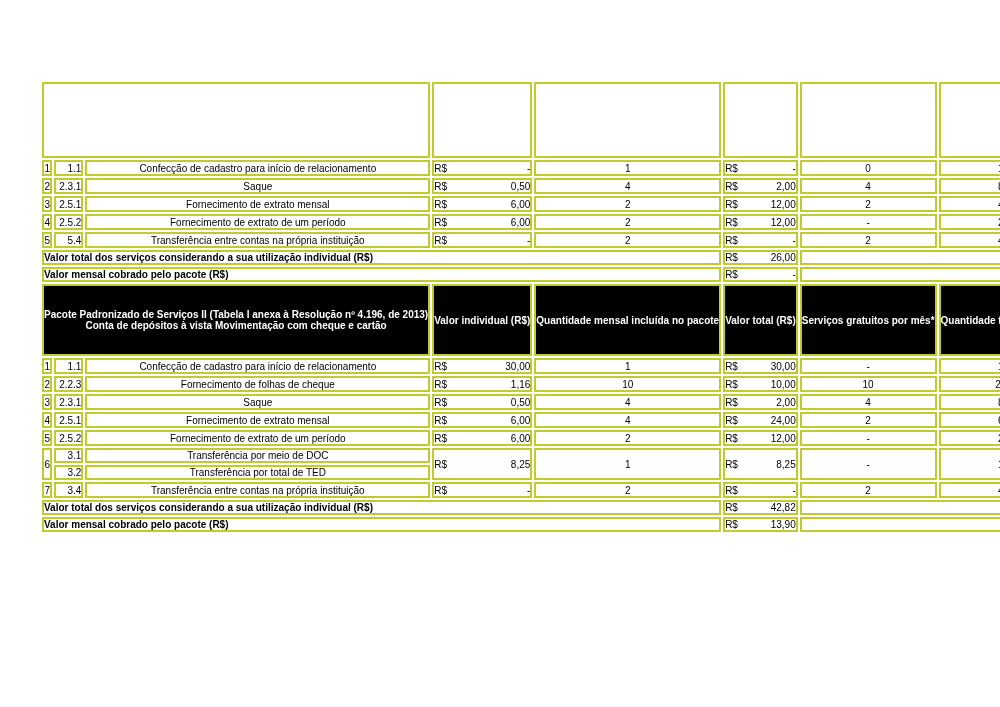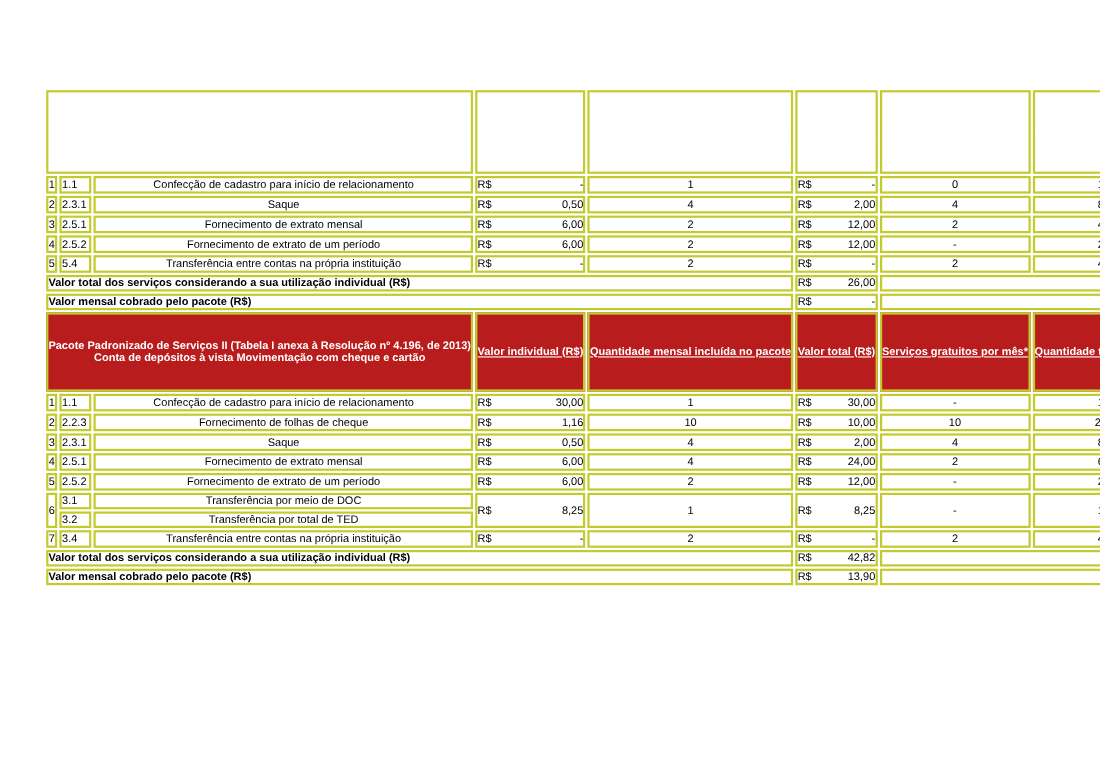--- a/index.html
+++ b/index.html
@@ -6,24 +6,24 @@
   .page{position:relative;width:1000px;height:707px;background:#ffffff;overflow:hidden;
         font-family:"Liberation Sans",sans-serif;color:#000;}
   table.fee{border-collapse:separate;border-spacing:2px;table-layout:fixed;position:absolute;left:40px;}
   table.t1{top:80px;}
   table.t2{top:282px;}
   table.fee td, table.fee th{border:2px solid #c2cb2e;padding:0;overflow:hidden;white-space:nowrap;
         font-size:10px;line-height:11px;background:#fff;vertical-align:middle;}
   th.title{background:#0e3a4b;color:#fff;font-weight:bold;font-size:11px;line-height:15px;
         text-align:center;white-space:normal;vertical-align:middle;}
   th.colhead{background:#0e3a4b;color:#fff;font-weight:bold;font-size:10.5px;line-height:13px;
-        text-align:right;white-space:normal;vertical-align:middle;padding:2px 1px;text-decoration:underline;}
-  .t2 th.title,.t2 th.colhead{background:#b91c1c;}
+        text-align:right;white-space:normal;vertical-align:middle;padding:2px 1px;}
+  .t2 th.title,.t2 th.colhead{background:#000000;}
   td.num{text-align:center;height:12px;}
-  td.code{text-align:left;padding-left:2px;margin-top:24px;}
+  td.code{text-align:right;padding-left:2px;margin-top:24px;}
   td.desc{text-align:center;padding-left:3px;}
   td.money{padding:0 7px 0 3px;}
   td.money .wrap{display:flex;justify-content:space-between;align-items:center;}
   td.center{text-align:center;}
   td.flabel{text-align:left;font-weight:bold;padding-right:4px;font-size:10.5px;}
   td.fval{padding:0 7px 0 3px;}
   td.fval .wrap{display:flex;justify-content:space-between;align-items:center;}
   td.gray{background:#d9d9d9;}
   td.ghost{border:none;background:transparent;}
   .t1 th.title,.t1 th.colhead{height:72px;}

